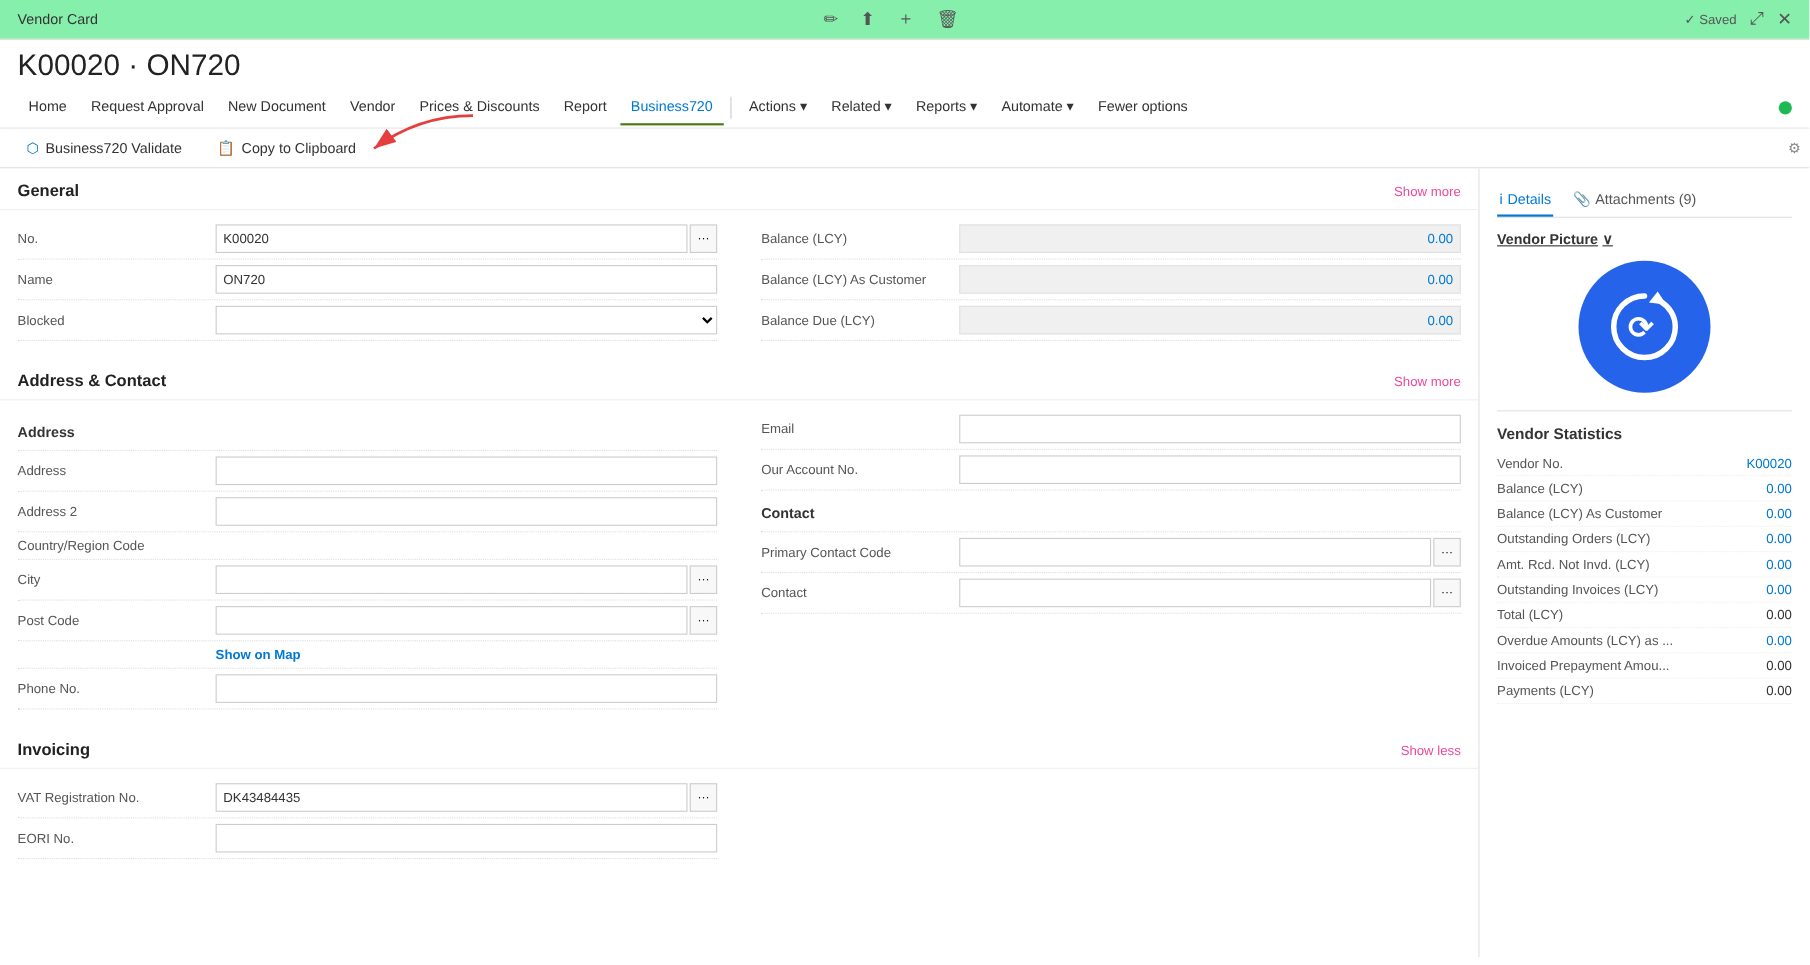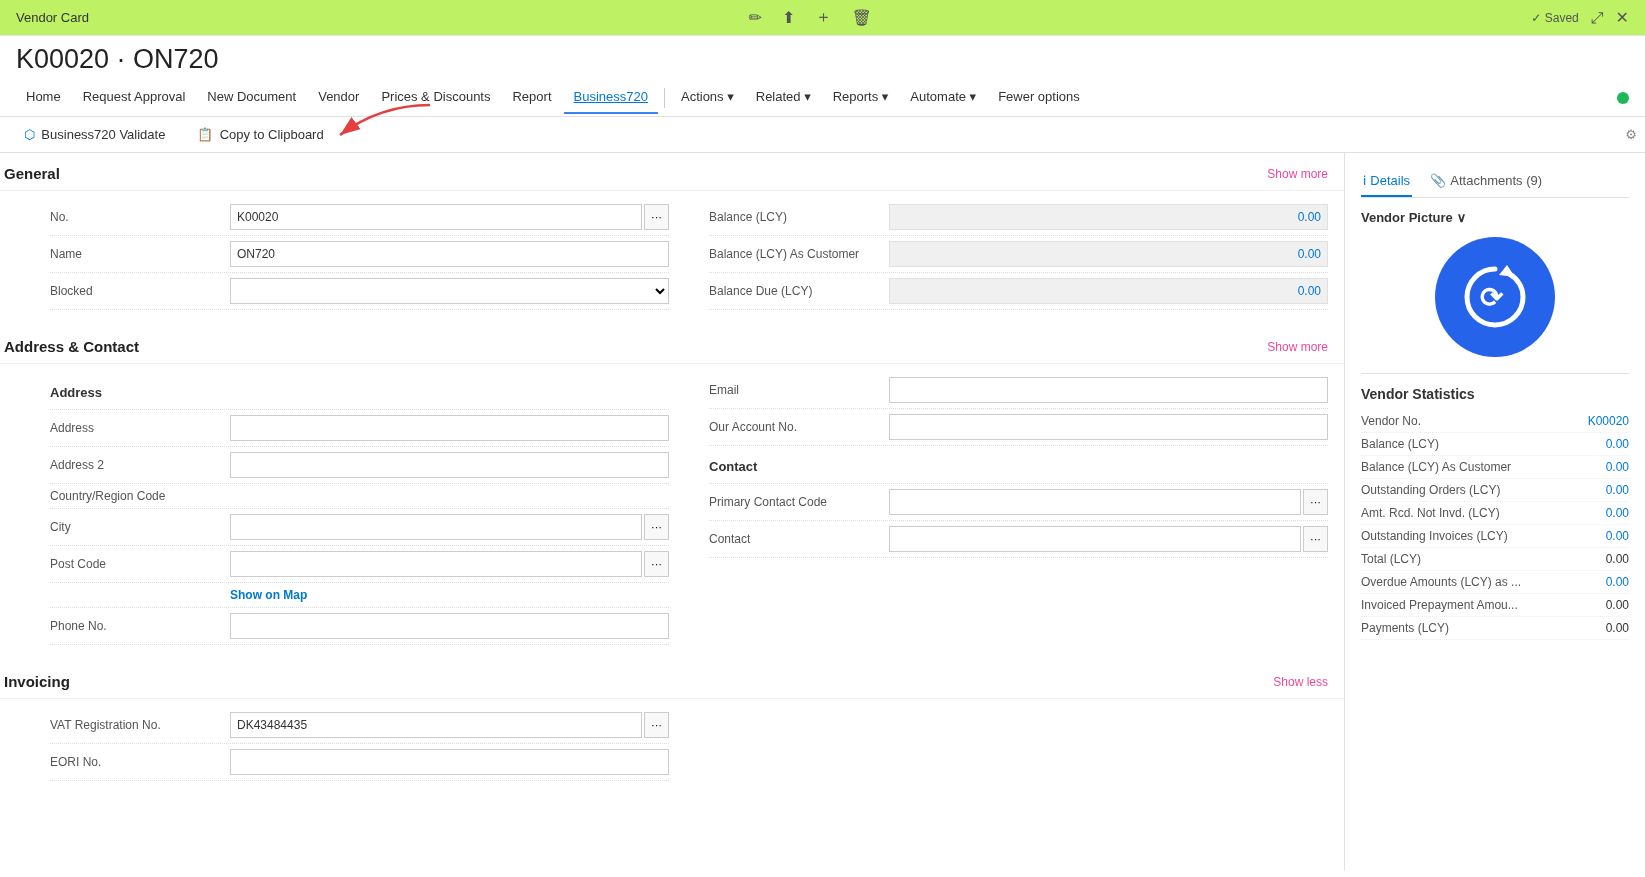--- a/index.html
+++ b/index.html
@@ -2,21 +2,21 @@
 <html><head>
   <meta charset="utf-8">
   <style>
     * { box-sizing: border-box; margin: 0; padding: 0; }
     body { font-family: 'Segoe UI', Arial, sans-serif; font-size: 13px; color: #333; background: #fff; overflow: hidden; }
 
     
     .top-bar {
       display: flex; align-items: center; justify-content: space-between;
       padding: 4px 16px; border-bottom: 1px solid #e0e0e0;
-      height: 36px; background: #bef264;
+      height: 36px; background: #86efac;
     }
     .top-bar-center { display: flex; gap: 20px; align-items: center; }
     .top-bar-icon { cursor: pointer; color: #555; font-size: 16px; }
     .top-bar-right { display: flex; align-items: center; gap: 12px; color: #555; font-size: 12px; }
 
     
     .page-title {
       padding: 8px 16px 4px 16px;
       font-size: 27px; font-weight: 300; color: #222;
     }
@@ -53,29 +53,29 @@
 
     
     .content-area {
       flex: 1; overflow-y: auto; padding: 0;
       border-right: 1px solid #e0e0e0;
     }
 
     
     .section-header {
       display: flex; justify-content: space-between; align-items: center;
-      padding: 12px 16px 8px 4px; border-bottom: 1px solid #f0f0f0;
+      padding: 12px 16px 8px 16px; border-bottom: 1px solid #f0f0f0;
     }
     .section-title { font-size: 15px; font-weight: 600; color: #222; }
     .show-more { color: #ec4899; cursor: pointer; font-size: 12px; }
 
     
     .form-grid {
       display: grid; grid-template-columns: 1fr 1fr;
-      padding: 8px 16px; gap: 0 40px; margin-left: 34px;
+      padding: 8px 16px; gap: 0 40px;
     }
     .field-row {
       display: flex; align-items: center; padding: 5px 0;
       border-bottom: 1px dotted #ddd;
     }
     .field-label {
       width: 180px; min-width: 180px; color: #555; font-size: 12px;
     }
     .field-value { flex: 1; }
     .field-input {
@@ -92,21 +92,21 @@
     .link-text { color: #0078d4; cursor: pointer; font-weight: 600; font-size: 12px; }
 
     
     .right-sidebar {
       width: 300px; min-width: 300px; overflow-y: auto;
       padding: 12px 16px;
     }
     .sidebar-tabs { display: flex; gap: 16px; margin-bottom: 12px; border-bottom: 1px solid #e0e0e0; }
     .sidebar-tab { padding: 6px 2px; cursor: pointer; font-size: 13px; color: #555; border-bottom: 2px solid transparent; display: flex; align-items: center; gap: 4px; }
     .sidebar-tab.active { color: #0078d4; border-bottom: 2px solid #0078d4; }
-    .vendor-picture-header { display: flex; align-items: center; gap: 4px; font-weight: 600; margin-bottom: 12px; cursor: pointer; }
+    .vendor-picture-header { display: flex; align-items: center; gap: 4px; font-weight: 600; margin-bottom: 12px; cursor: pointer; text-decoration: underline; }
     .vendor-avatar { width: 120px; height: 120px; background: #2563eb; border-radius: 50%; display: flex; align-items: center; justify-content: center; margin: 0 auto 16px auto; }
     .stats-title { font-weight: 600; font-size: 14px; margin-bottom: 8px; }
     .stat-row { display: flex; justify-content: space-between; padding: 4px 0; border-bottom: 1px dotted #eee; font-size: 12px; }
     .stat-label { color: #555; }
     .stat-value { color: #0078d4; }
     .stat-value.black { color: #333; }
 
     
     .content-area::-webkit-scrollbar { width: 8px; }
     .content-area::-webkit-scrollbar-track { background: #f1f1f1; }
@@ -157,21 +157,21 @@
 
 <div class="page-title">K00020 · ON720</div>
 
 <div class="nav-bar">
   <span class="nav-item">Home</span>
   <span class="nav-item">Request Approval</span>
   <span class="nav-item">New Document</span>
   <span class="nav-item">Vendor</span>
   <span class="nav-item">Prices &amp; Discounts</span>
   <span class="nav-item">Report</span>
-  <span class="nav-item active" style="color:#0078d4; border-bottom:2px solid #3b82f6;text-decoration:underline;">Business720</span>
+  <span class="nav-item active" style="color:#0078d4; border-bottom:2px solid #4d7c0f;">Business720</span>
   <div class="nav-separator"></div>
   <span class="nav-item">Actions ▾</span>
   <span class="nav-item">Related ▾</span>
   <span class="nav-item">Reports ▾</span>
   <span class="nav-item">Automate ▾</span>
   <span class="nav-item">Fewer options</span>
   <div style="margin-left: auto;">
     <div class="nav-green-dot"></div>
   </div>
 </div>

